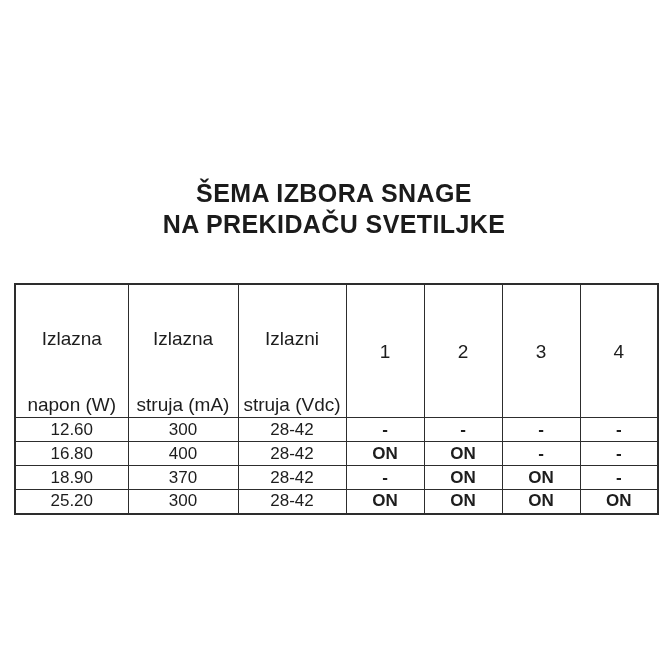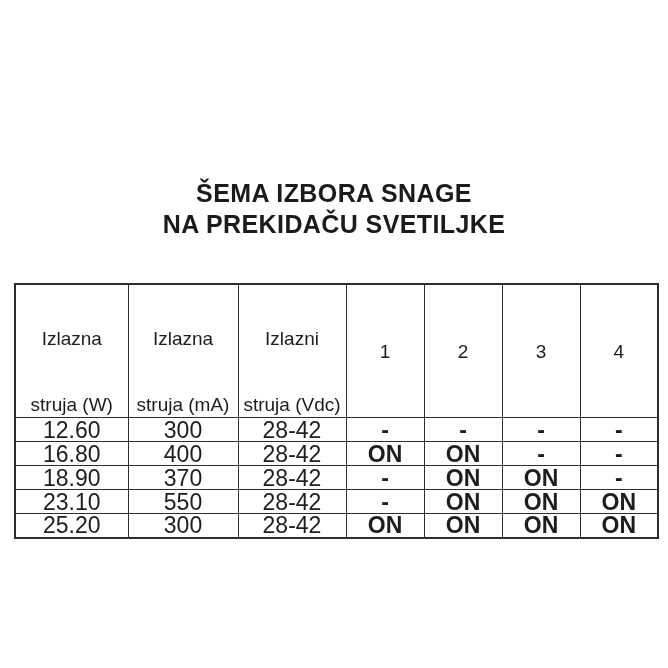--- a/index.html
+++ b/index.html
@@ -51,21 +51,21 @@
   }
   table.tbl th {
     font-weight: 400;
     font-size: 19px;
     line-height: 25px;
   }
   tr.drow {
     height: 24px;
   }
   table.tbl td {
-    font-size: 23px;
+    font-size: 17px;
     line-height: 22px;
   }
   td.sw {
     font-weight: 700;
     font-size: 18px;
   }
   .hline {
     display: block;
     margin-top: 41px;
   }
@@ -87,21 +87,21 @@
       <col style="width:108px">
       <col style="width:78px">
       <col style="width:78px">
       <col style="width:78px">
       <col style="width:78px">
     </colgroup>
     <thead>
       <tr class="hrow">
         <th>
           <span class="hline">Izlazna</span>
-          <span class="hline">struja (W)</span>
+          <span class="hline">napon (W)</span>
         </th>
         <th>
           <span class="hline">Izlazna</span>
           <span class="hline">struja (mA)</span>
         </th>
         <th>
           <span class="hline">Izlazni</span>
           <span class="hline">struja (Vdc)</span>
         </th>
         <th>1</th>
@@ -132,29 +132,20 @@
       <tr class="drow">
         <td>18.90</td>
         <td>370</td>
         <td>28-42</td>
         <td class="sw">-</td>
         <td class="sw">ON</td>
         <td class="sw">ON</td>
         <td class="sw">-</td>
       </tr>
       <tr class="drow">
-        <td>23.10</td>
-        <td>550</td>
-        <td>28-42</td>
-        <td class="sw">-</td>
-        <td class="sw">ON</td>
-        <td class="sw">ON</td>
-        <td class="sw">ON</td>
-      </tr>
-      <tr class="drow">
         <td>25.20</td>
         <td>300</td>
         <td>28-42</td>
         <td class="sw">ON</td>
         <td class="sw">ON</td>
         <td class="sw">ON</td>
         <td class="sw">ON</td>
       </tr>
     </tbody>
   </table>

